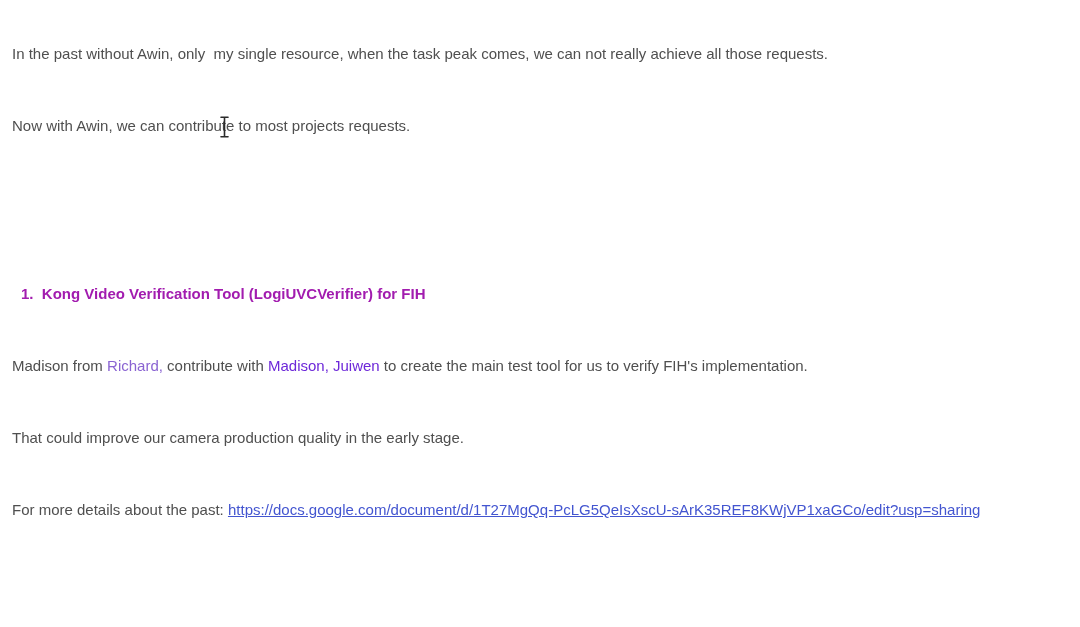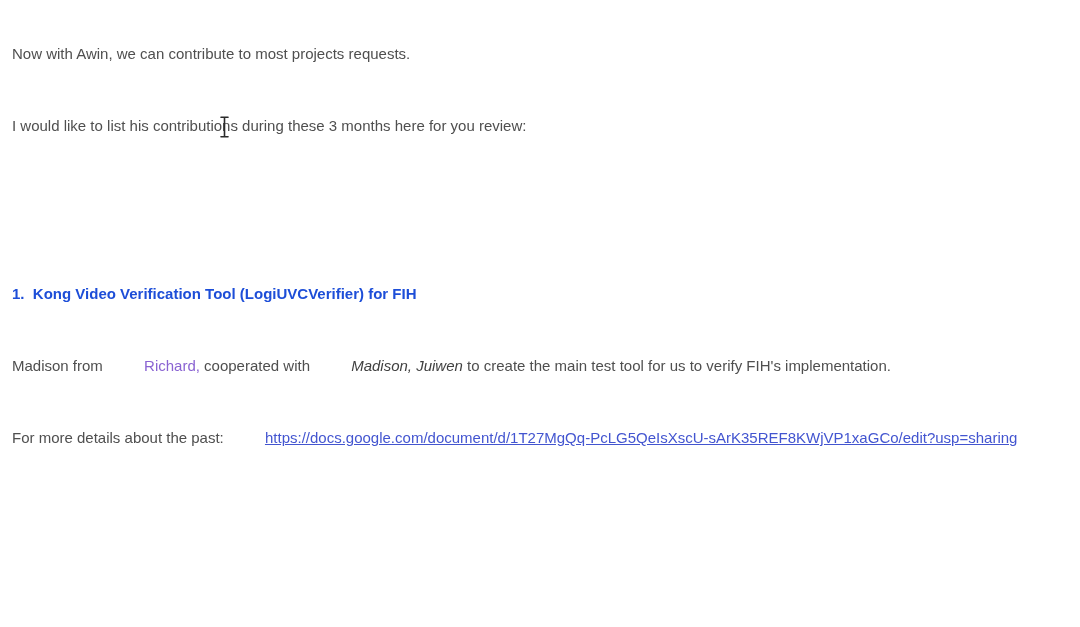--- a/index.html
+++ b/index.html
@@ -14,42 +14,43 @@
     position: absolute;
     left: 12px; top: -6px;
     width: 1058px;
     font-size: 15px;
     line-height: 24px;
     color: #4f4f4f;
     white-space: pre-wrap;
     word-wrap: break-word;
   }
   .ln { margin: 0; min-height: 24px; }
-  .hd { font-weight: bold; color: #1d4ed8; }
-  .lk { cursor: pointer; margin-left: 37px; }
+  .hd { font-weight: bold; color: #a21caf; margin-left: 9px; }
+  .lk { cursor: pointer; }
   .lk-purple { color: #8a63d2; }
-  .lk-blue   { color: #404040; font-style: italic; }
+  .lk-blue   { color: #6d28d9; }
   .lk-url    { color: #4355d0; text-decoration: underline; text-align: center; }
   .ibeam {
     position: absolute;
     left: 218px; top: 116px;
     width: 13px; height: 22px;
     pointer-events: none;
   }
 </style>
 </head>
 <body>
 
 <div class="doc">
+  <p class="ln">In the past without Awin, only  my single resource, when the task peak comes, we can not really achieve all those requests.</p>
   <p class="ln">Now with Awin, we can contribute to most projects requests.</p>
-  <p class="ln">I would like to list his contributions during these 3 months here for you review:</p>
   <p class="ln"></p>
 
   <p class="ln hd">1.  Kong Video Verification Tool (LogiUVCVerifier) for FIH</p>
-  <p class="ln"><span>Madison from </span><span class="lk lk-purple">Richard,</span><span> cooperated with </span><span class="lk lk-blue">Madison, Juiwen</span><span> to create the main test tool for us to verify FIH's implementation.</span></p>
+  <p class="ln"><span>Madison from </span><span class="lk lk-purple">Richard,</span><span> contribute with </span><span class="lk lk-blue">Madison, Juiwen</span><span> to create the main test tool for us to verify FIH's implementation.</span></p>
+  <p class="ln">That could improve our camera production quality in the early stage.</p>
   <p class="ln"><span>For more details about the past: </span><span class="lk lk-url">https://docs.google.com/document/d/1T27MgQq-PcLG5QeIsXscU-sArK35REF8KWjVP1xaGCo/edit?usp=sharing</span></p>
   
 
   
   
   
 
   
   
   

